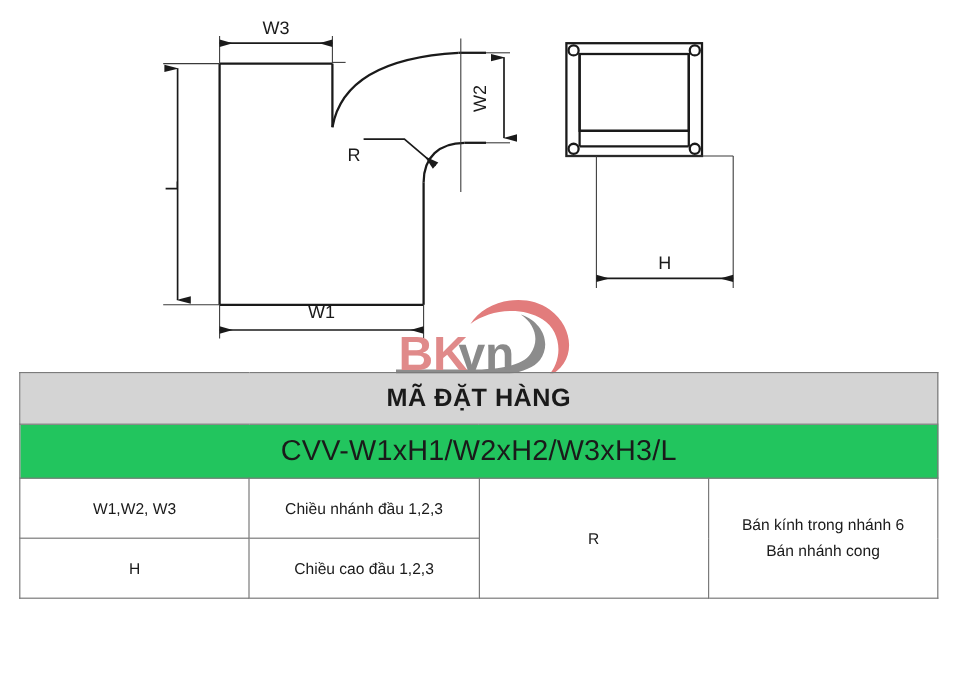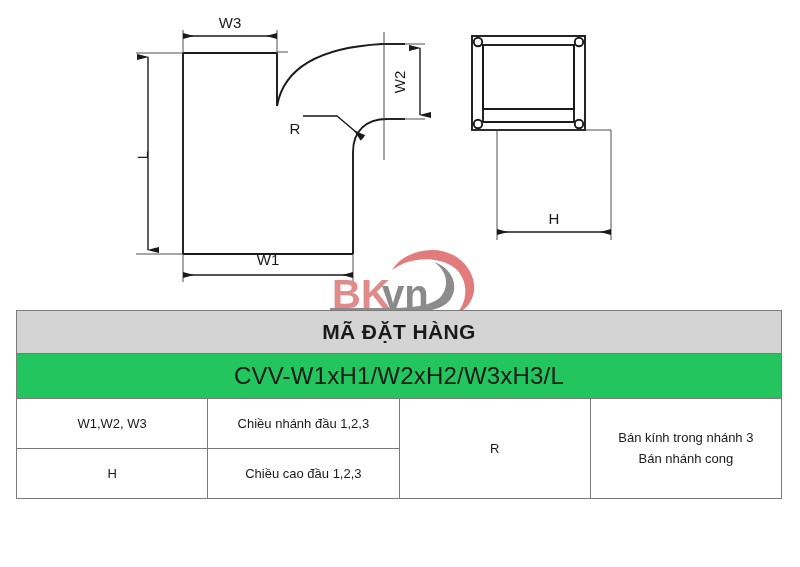--- a/index.html
+++ b/index.html
@@ -215,21 +215,21 @@
         <td colspan="4">MÃ ĐẶT HÀNG</td>
       </tr>
       <tr class="code-row">
         <td colspan="4">CVV-W1xH1/W2xH2/W3xH3/L</td>
       </tr>
       <tr class="body-row">
         <td class="sym">W1,W2, W3</td>
         <td class="desc">Chiều nhánh đầu 1,2,3</td>
         <td class="rsym" rowspan="2">R</td>
         <td class="rdesc" rowspan="2">
-          <span class="rdesc-line">Bán kính trong nhánh 3</span>
+          <span class="rdesc-line">Bán kính trong nhánh 6</span>
           <span class="rdesc-line">Bán nhánh cong</span>
         </td>
       </tr>
       <tr class="body-row">
         <td class="sym">H</td>
         <td class="desc">Chiều cao đầu 1,2,3</td>
       </tr>
     </tbody>
   </table>
 

